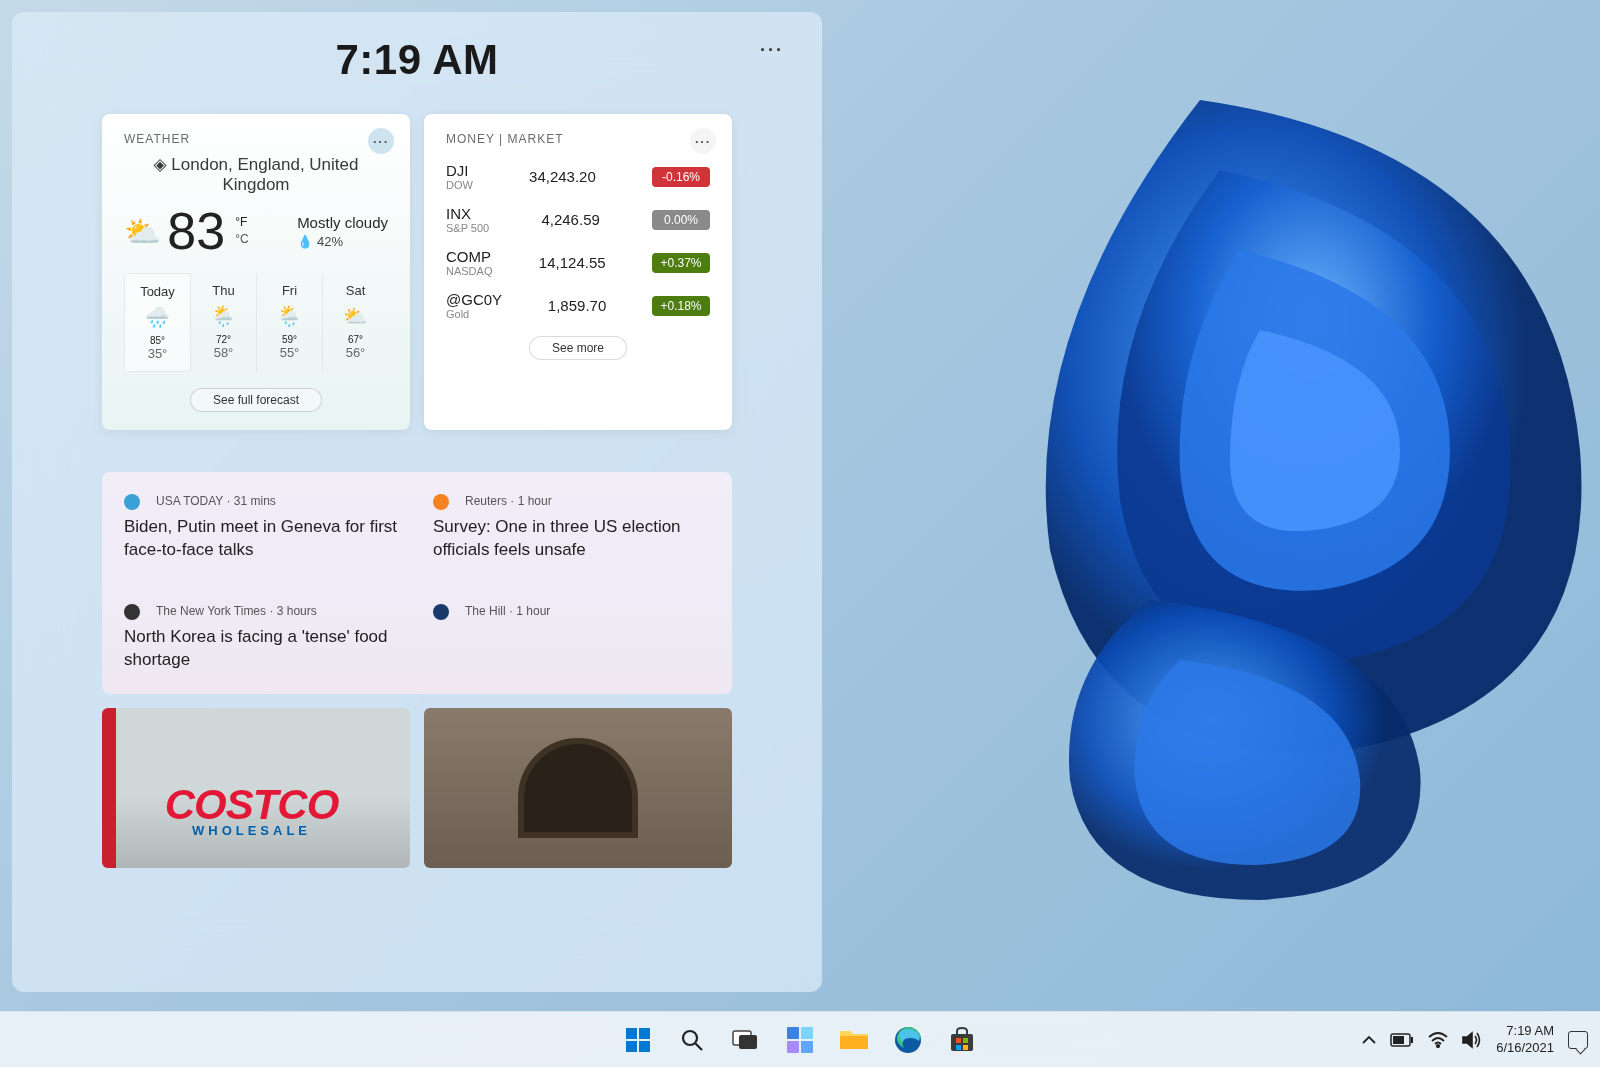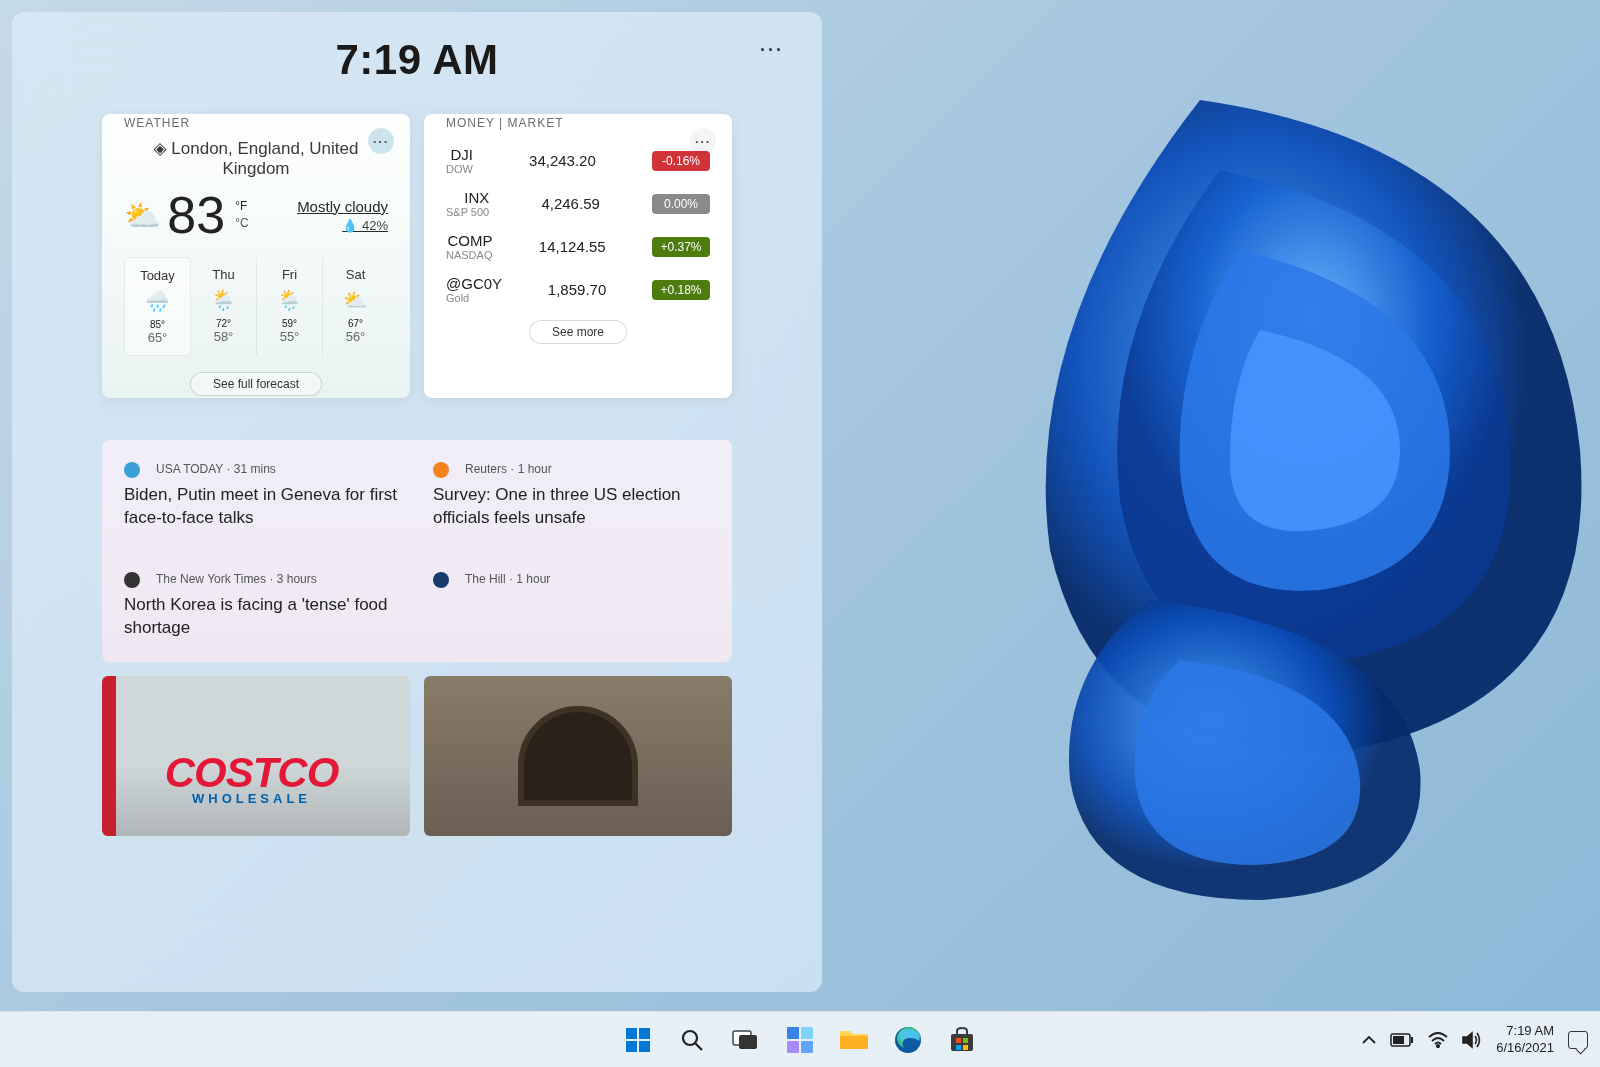--- a/index.html
+++ b/index.html
@@ -12,54 +12,54 @@
   .widget-panel {
     position: absolute; left: 12px; top: 12px; width: 810px; height: 980px;
     background: rgba(220, 235, 248, 0.72); backdrop-filter: blur(30px);
     border-radius: 12px; z-index: 10; padding: 24px;
   }
   .panel-time { text-align: center; font-size: 42px; font-weight: 600; color: #1a1a1a; margin-bottom: 30px; letter-spacing: 0.5px; }
   .panel-more { position: absolute; top: 28px; right: 38px; cursor: pointer; font-size: 18px; color: #333; letter-spacing: 2px; font-weight: bold; }
 
   .cards-row { display: flex; gap: 14px; padding: 0 66px; }
   .card {
-    background: #fff; border-radius: 8px; padding: 2px 22px; box-shadow: 0 2px 12px rgba(0,0,0,0.08);
+    background: #fff; border-radius: 8px; padding: 18px 22px; box-shadow: 0 2px 12px rgba(0,0,0,0.08);
   }
   .weather-card { flex: 1; background: linear-gradient(180deg, #ffffff 0%, #e8f4f2 100%); position: relative; }
   .money-card { flex: 1; background: #ffffff; position: relative; }
 
   .card-title { font-size: 12px; letter-spacing: 1px; color: #6b6b6b; font-weight: 500; }
   .card-more { position: absolute; top: 14px; right: 16px; width: 26px; height: 26px; border-radius: 50%; background: rgba(0,0,0,0.04); display:flex; align-items:center; justify-content:center; font-size: 13px; color:#555; cursor:pointer; letter-spacing: 1px; font-weight: bold; }
   .weather-card .card-more { background: #cde4ee; }
 
   .wx-loc { text-align: center; font-size: 17px; color: #3a3a3a; margin-top: 8px; }
   .wx-main { display:flex; align-items:center; justify-content:space-between; margin-top: 6px; }
   .wx-left { display:flex; align-items:center; gap:6px; }
   .wx-temp { font-size: 52px; font-weight: 300; color:#222; }
   .wx-units { display:flex; flex-direction:column; font-size:12px; color:#555; line-height:1.4; margin-left:4px; }
   .wx-units .sel { color:#222; font-weight:500; }
-  .wx-right { text-align:right; font-size:15px; color:#2a2a2a;text-decoration:underline; }
+  .wx-right { font-size:15px; color:#2a2a2a; }
   .wx-right .hum { font-size:13px; color:#444; margin-top:3px; }
 
   .wx-days { display:flex; margin-top: 12px; border-radius:6px; overflow:hidden; }
   .wx-day { flex:1; text-align:center; padding: 10px 0; border-right: 1px solid rgba(0,0,0,0.06); }
   .wx-day:last-child { border-right:none; }
   .wx-day:first-child { background: rgba(255,255,255,0.55); border:1px solid rgba(0,0,0,0.08); border-radius:4px; }
   .wx-day .lbl { font-size:13px; color:#333; }
   .wx-day .ic { margin:6px 0; font-size:20px; }
   .wx-day .hi { font-size:10px; color:#222; }
   .wx-day .lo { font-size:13px; color:#666; }
 
   .card-footer { text-align:center; margin-top: 16px; }
   .card-footer-btn { display:inline-block; padding: 4px 22px; border:1px solid rgba(0,0,0,0.15); border-radius: 16px; font-size:12px; color:#333; cursor:pointer; background: rgba(255,255,255,0.4); }
 
   .stocks { margin-top: 16px; display:flex; flex-direction:column; gap: 14px; }
   .stock-row { display:flex; align-items:center; justify-content:space-between; }
   .stock-sym { display:flex; flex-direction:column; }
-  .stock-sym .t { font-size:15px; font-weight:500; color:#222;text-align:right; }
+  .stock-sym .t { font-size:15px; font-weight:500; color:#222; }
   .stock-sym .n { font-size:11px; color:#888; }
   .stock-mid { font-size:15px; color:#222; font-weight:400; }
   .stock-badge { min-width:58px; text-align:center; padding:3px 6px; border-radius:4px; font-size:12px; font-weight:500; color:#fff; }
   .badge-down { background:#d13438; }
   .badge-flat { background:#8a8a8a; }
   .badge-up { background:#4d7c0f; }
 
   .top-stories { margin: 42px 66px 0; background: linear-gradient(180deg, #f1eef8 0%, #efe8f3 100%); border-radius:8px; padding: 22px; }
   .ts-title { font-size:14px; font-weight:600; color:#2a2a2a; letter-spacing:0.3px; margin-bottom: 22px; }
   .ts-grid { display:grid; grid-template-columns: 1fr 1fr; gap: 42px 32px; }
@@ -140,21 +140,21 @@
         <div class="wx-right">
           <div>Mostly cloudy</div>
           <div class="hum">💧 42%</div>
         </div>
       </div>
       <div class="wx-days" id="wx-days">
           <div class="wx-day">
             <div class="lbl">Today</div>
     <div class="ic">🌧️</div>
     <div class="hi">85°</div>
-    <div class="lo">65°</div>
+    <div class="lo">35°</div>
           </div>
           <div class="wx-day">
             <div class="lbl">Thu</div>
     <div class="ic">🌦️</div>
     <div class="hi">72°</div>
     <div class="lo">58°</div>
           </div>
           <div class="wx-day">
             <div class="lbl">Fri</div>
     <div class="ic">🌦️</div>

